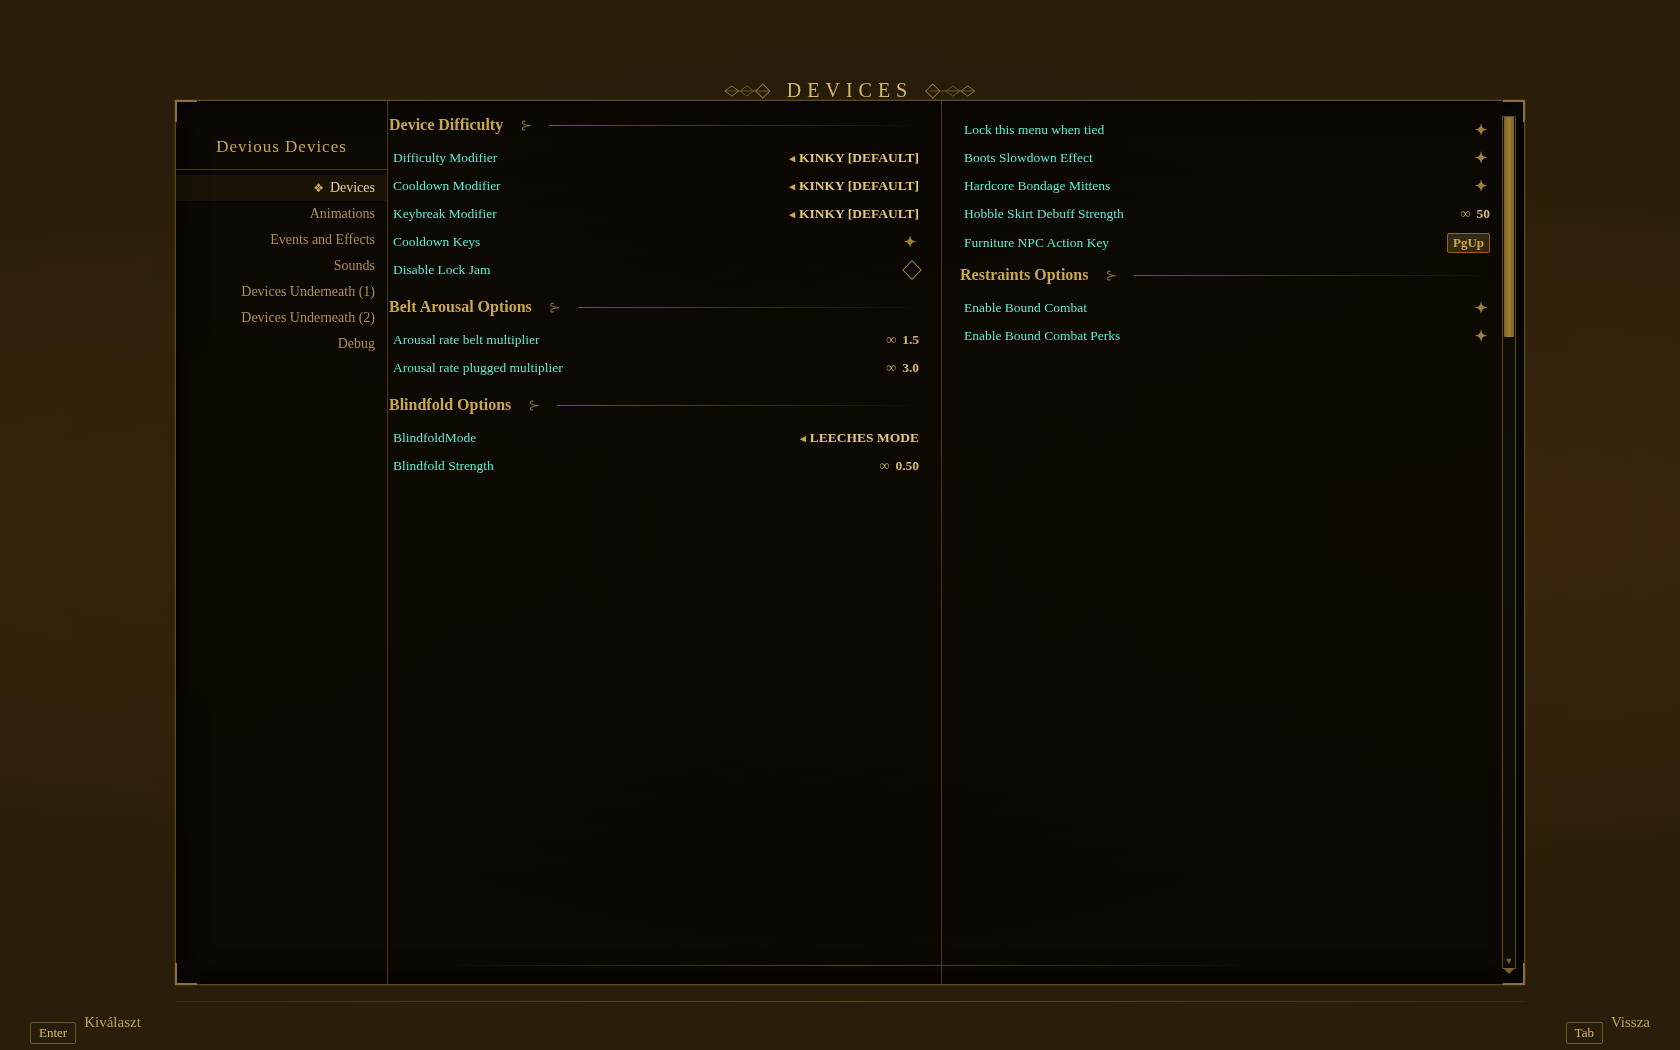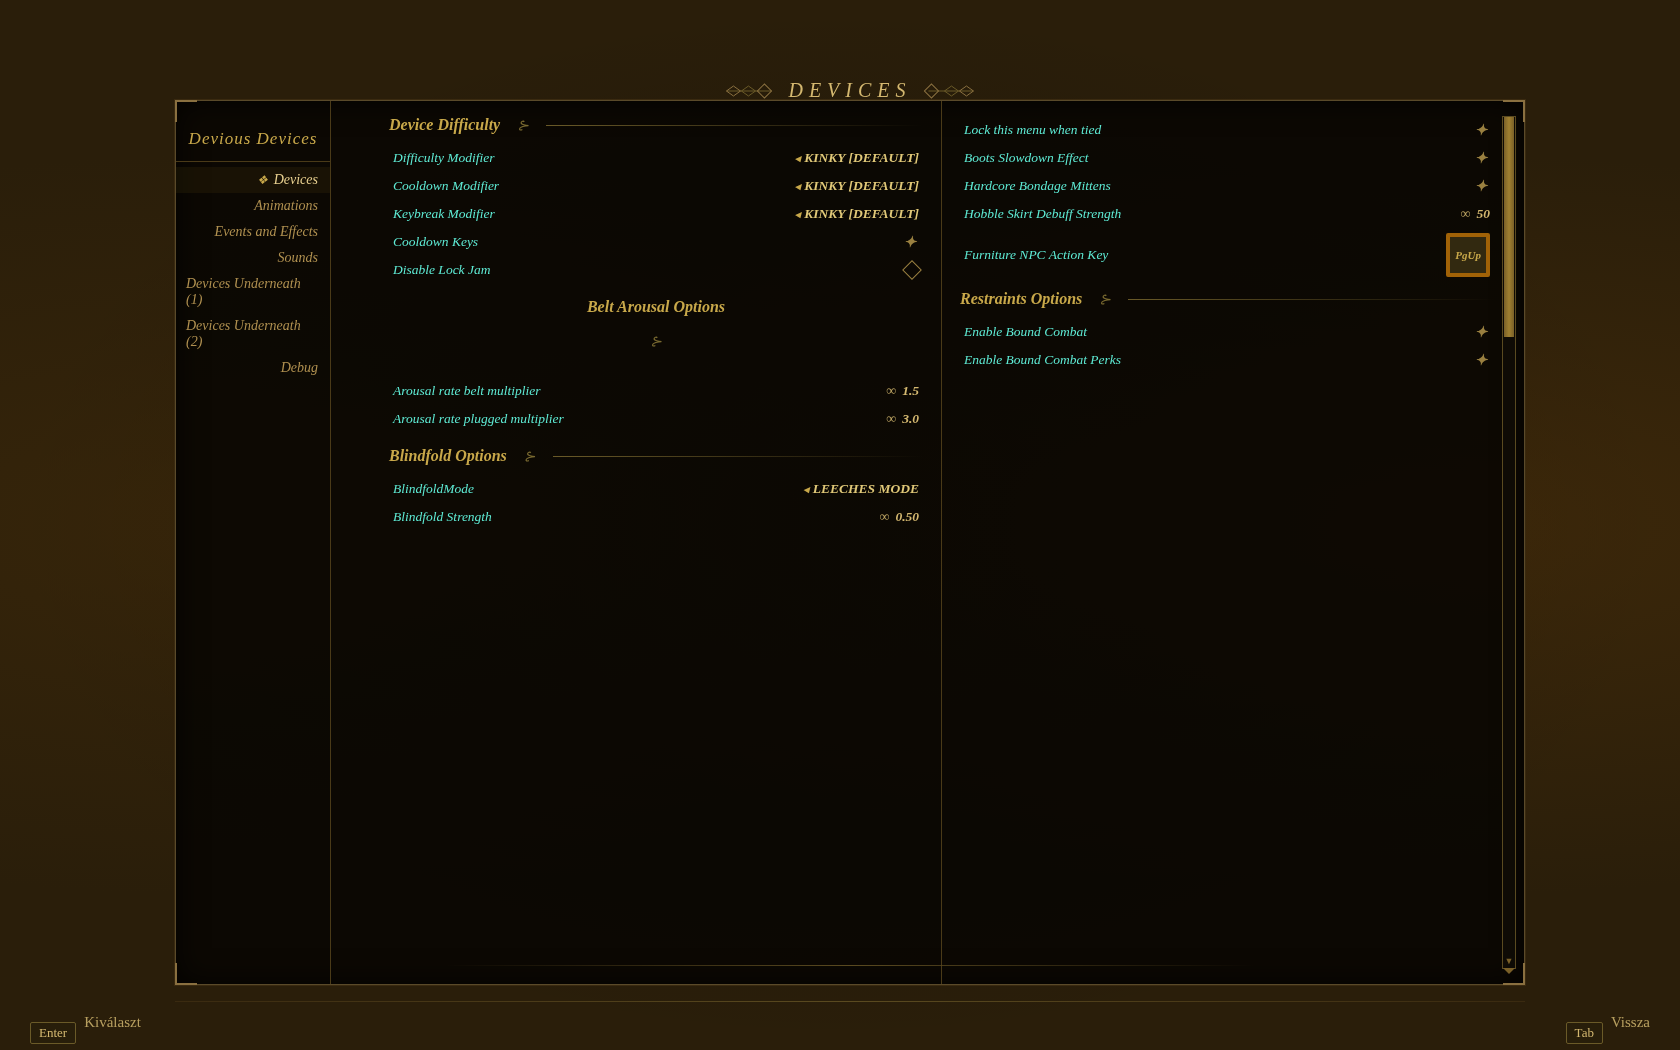--- a/index.html
+++ b/index.html
@@ -51,21 +51,20 @@
 
     .main-panel {
       position: absolute;
       top: 100px;
       left: 175px;
       right: 155px;
       bottom: 65px;
       background: rgba(8, 6, 2, 0.88);
       border: 1px solid #5a4a2a;
       box-shadow: 0 0 0 1px #3a2a10, inset 0 0 30px rgba(0,0,0,0.8);
-      font-style: italic;
     }
 
     
     .corner {
       position: absolute;
       width: 22px;
       height: 22px;
       border-color: #8a7040;
       border-style: solid;
     }
@@ -104,24 +103,24 @@
     .title-ornament svg {
       width: 100%;
       height: 100%;
     }
 
     
     .sidebar {
       position: absolute;
       top: 0;
       left: 0;
-      width: 155px;
+      width: 212px;
       bottom: 0;
       border-right: 1px solid #4a3a18;
-      padding-top: 20px;
+      padding-top: 28px;
     }
 
     .sidebar-title {
       color: #c8a84a;
       font-size: 17px;
       text-align: center;
       padding: 8px 10px 12px;
       letter-spacing: 1px;
       border-bottom: 1px solid #4a3a18;
       margin-bottom: 5px;
@@ -244,24 +243,24 @@
     }
 
     .icon-infinity {
       color: #b8a060;
       font-size: 14px;
       margin-right: 2px;
     }
 
     .key-badge {
       background: rgba(60, 50, 20, 0.8);
-      border: 4px solid #a16207;
+      border: 1px solid #a16207;
       color: #c8a84a;
-      font-size: 11px;
-      padding: 12px 5px;
+      font-size: 13px;
+      padding: 1px 5px;
       border-radius: 2px;
     }
 
     
     .bottom-bar {
       position: absolute;
       bottom: 0;
       left: 0;
       right: 0;
       height: 55px;
@@ -448,21 +447,21 @@
         </span>
       </div>
 
       <div class="setting-row">
         <span class="setting-label">Disable Lock Jam</span>
         <span class="setting-value">
           <span class="icon-diamond"></span>
         </span>
       </div>
 
-      <div class="section-header" style="margin-top:14px;flex-direction:column;">
+      <div class="section-header" style="margin-top:14px;">
         <span class="section-label">Belt Arousal Options</span>
         <span class="section-ornament">⊱</span>
         <div class="section-line"></div>
       </div>
 
       <div class="setting-row">
         <span class="setting-label">Arousal rate belt multiplier</span>
         <span class="setting-value">
           <span class="icon-infinity">∞</span>
           <span>1.5</span>

